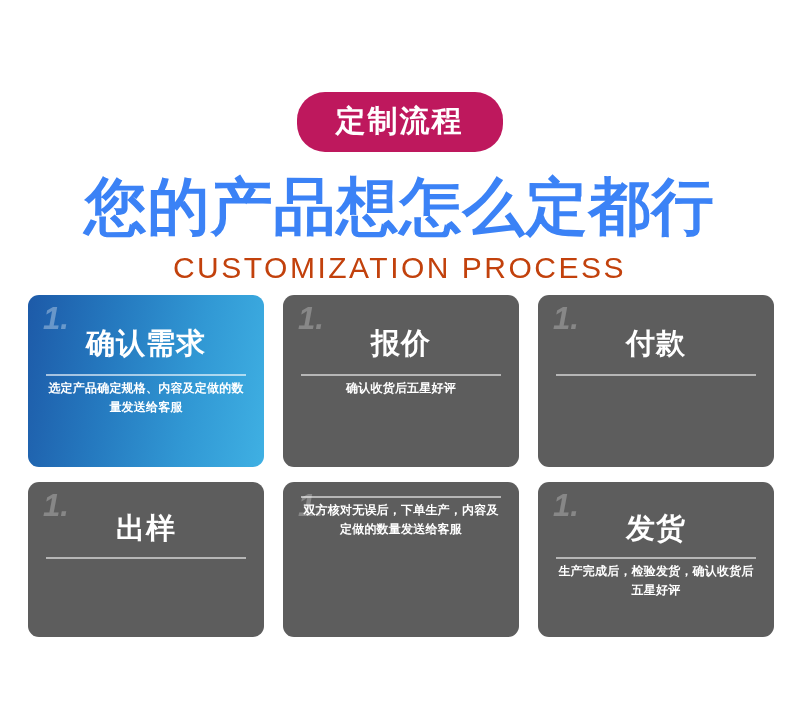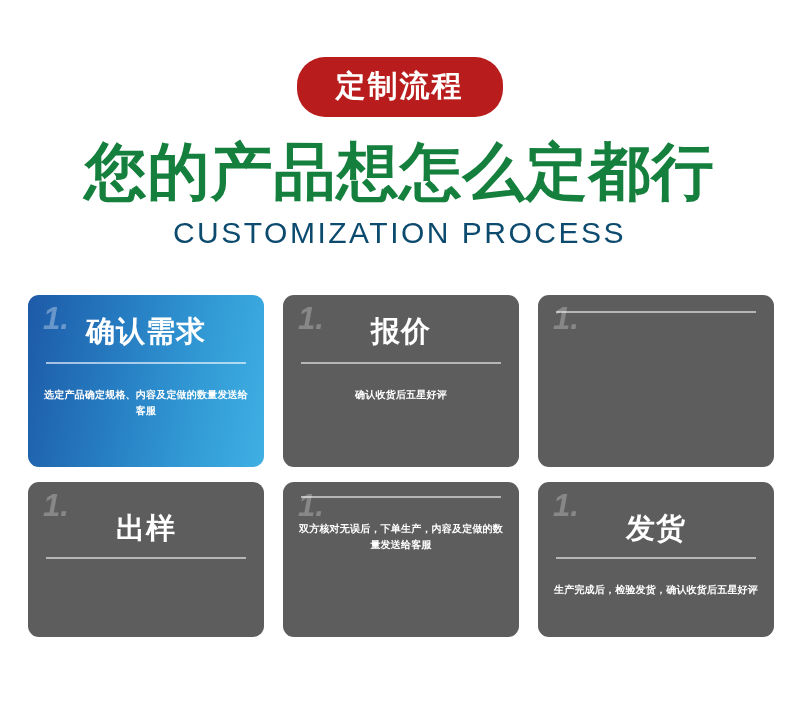--- a/index.html
+++ b/index.html
@@ -20,42 +20,43 @@
     box-sizing: border-box;
   }
 
   
   .header {
     padding-top: 57px;
     text-align: center;
   }
   .badge {
     display: inline-block;
-    background: #b91c1c;
+    background: #be185d;
     color: #ffffff;
     font-size: 30px;
     font-weight: bold;
     line-height: 1;
     padding: 14px 39px 16px 39px;
     border-radius: 28px;
     letter-spacing: 2px;
+    margin-top: 35px;
   }
   .headline {
     margin-top: 22px;
     font-size: 62px;
     font-weight: bold;
-    color: #15803d;
+    color: #3b82f6;
     letter-spacing: 1px;
     line-height: 1.05;
     white-space: nowrap;
   }
   .subhead {
     margin-top: 14px;
     font-size: 30px;
-    color: #0c4a6e;
+    color: #c2410c;
     letter-spacing: 2.5px;
     font-weight: normal;
     line-height: 1;
   }
 
   
   .grid {
     position: absolute;
     left: 28px;
     top: 295px;
@@ -92,36 +93,36 @@
     color: rgba(255,255,255,0.33);
   }
   .card-title {
     position: relative;
     text-align: center;
     color: #ffffff;
     font-size: 29px;
     font-weight: bold;
     line-height: 1;
     letter-spacing: 1px;
-    padding-top: 22px;
+    padding-top: 34px;
   }
   .card-divider {
     height: 2px;
     background: rgba(255,255,255,0.55);
     margin: 16px 4px 0 4px;
     border: 0;
   }
   .card.accent .card-divider {
     background: rgba(255,255,255,0.6);
   }
   .card-desc {
-    margin-top: 23px;
+    margin-top: 3px;
     text-align: center;
     color: #ffffff;
-    font-size: 10px;
+    font-size: 12px;
     font-weight: bold;
     line-height: 1.55;
     letter-spacing: 0.2px;
     padding: 0 2px;
   }
   .row2 .card-title { padding-top: 32px; }
   .row2 .card-divider { margin-top: 14px; }
 </style>
 </head>
 <body>
@@ -145,20 +146,21 @@
 
     <div class="card">
       <div class="card-num">1.</div>
       <div class="card-title">报价</div>
       <hr class="card-divider">
       <div class="card-desc">确认收货后五星好评</div>
     </div>
 
     <div class="card">
       <div class="card-num">1.</div>
+      <div class="card-title">付款</div>
       <hr class="card-divider">
     </div>
 
     <div class="card row2">
       <div class="card-num">1.</div>
       <div class="card-title">出样</div>
       <hr class="card-divider">
     </div>
 
     <div class="card row2">

